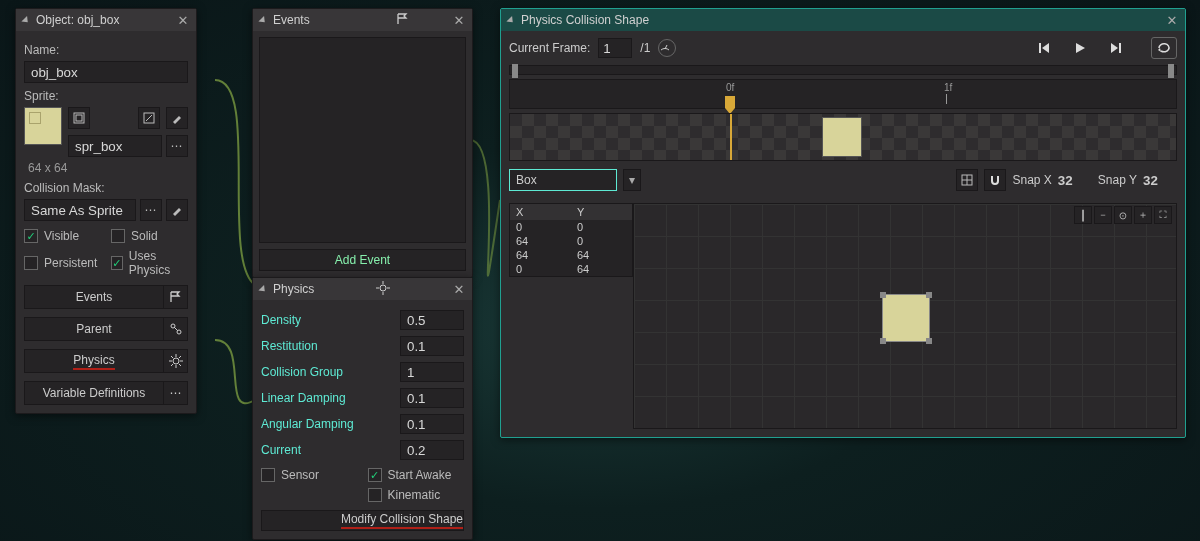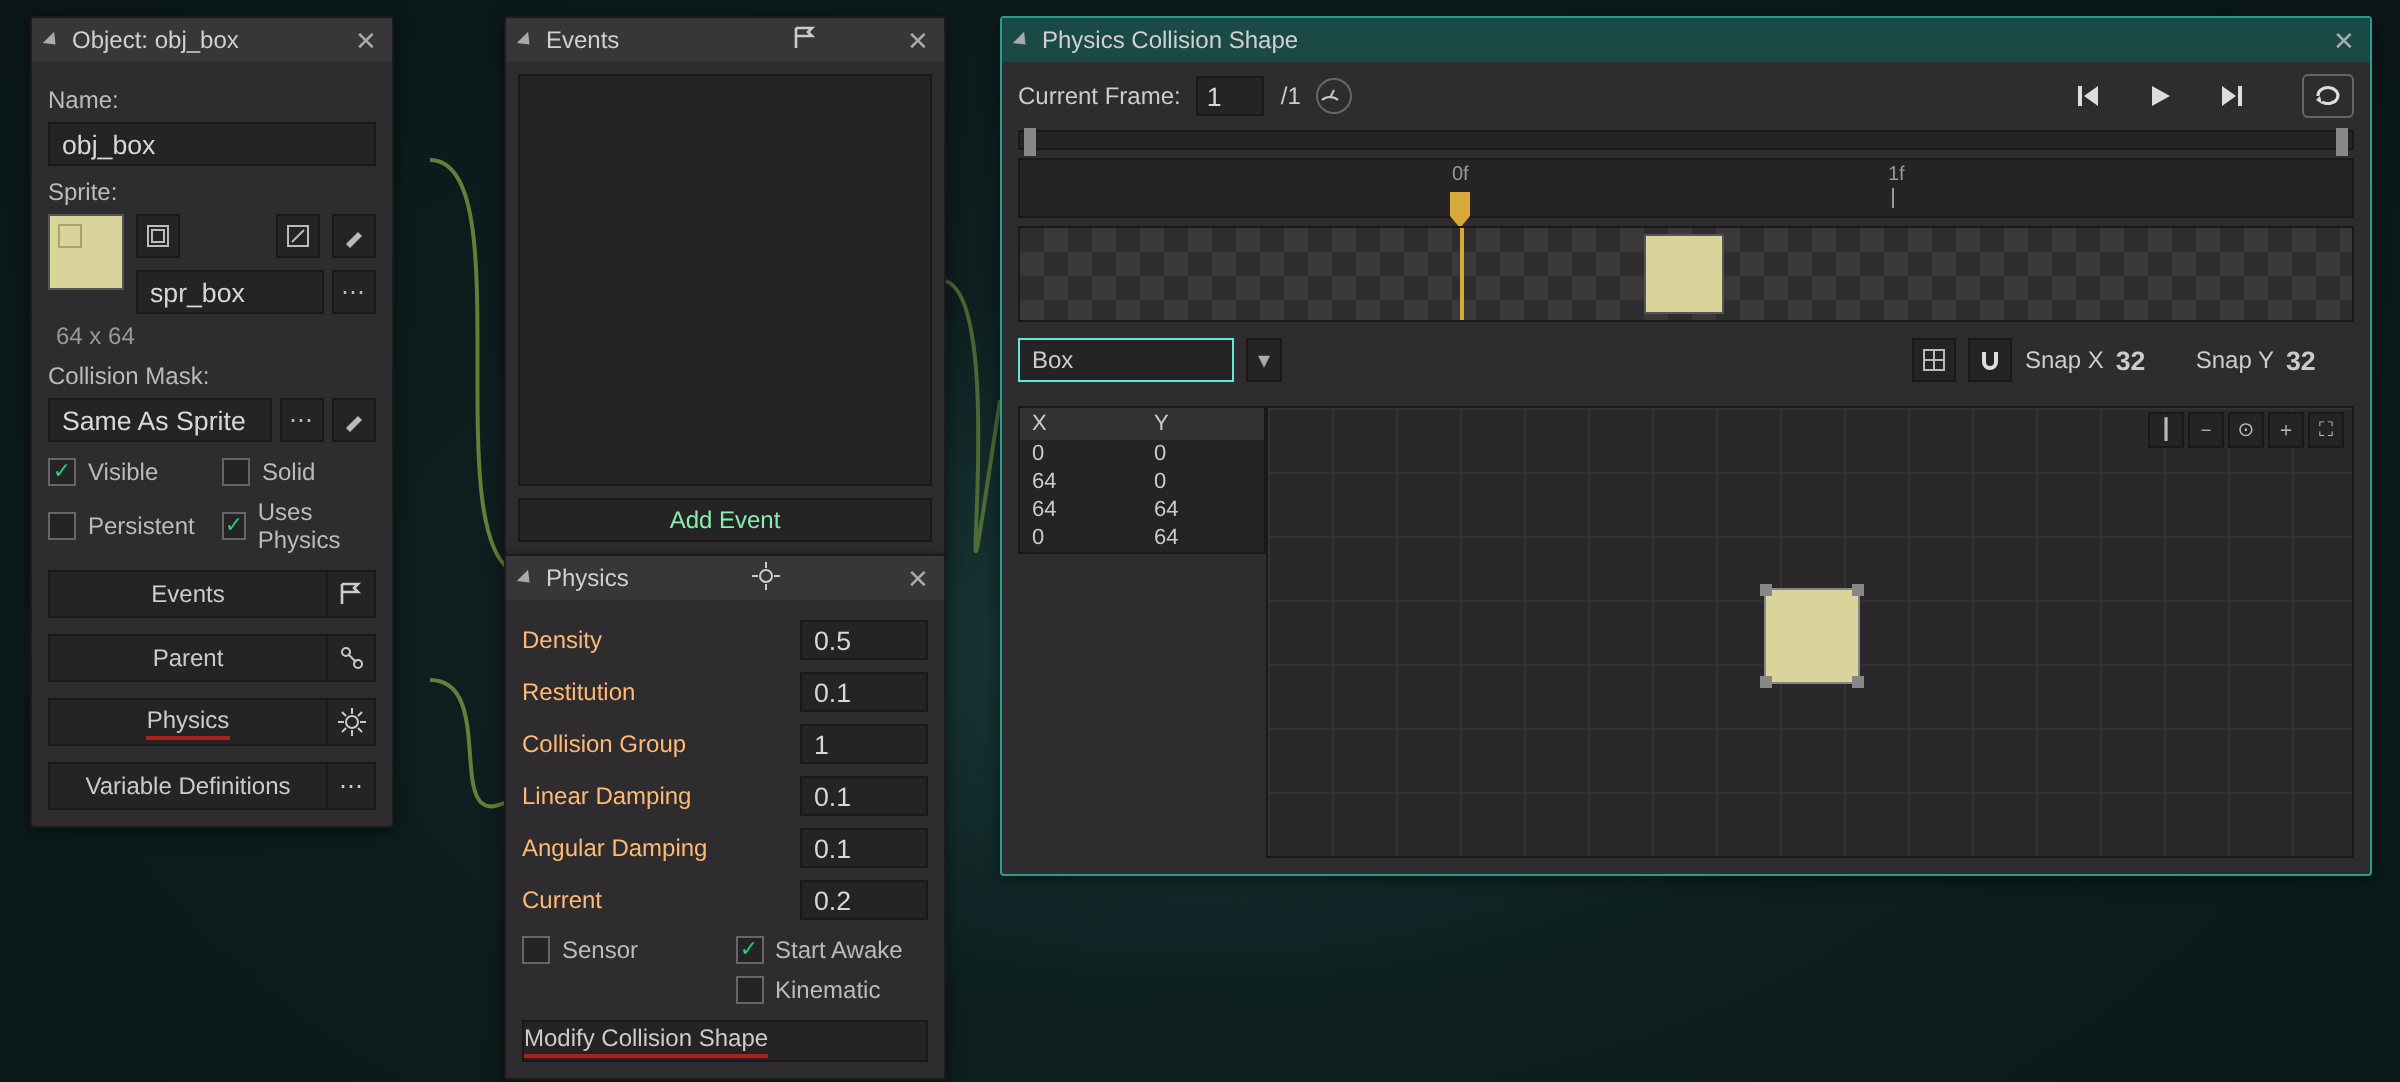--- a/index.html
+++ b/index.html
@@ -102,28 +102,28 @@
   .red-under { border-bottom:2px solid #b02018; display:inline-block; padding-bottom:1px;}
   
   .events-body { height: 206px; background:#252325; margin:6px; border:1px solid #1a181a;}
   .add-event-btn {
     margin:0 6px 6px 6px;
     background:#252325;border:1px solid #1a181a;height:22px;
     display:flex;align-items:center;justify-content:center;color:#86efac;cursor:pointer;
   }
   
   .prop-row{display:flex;align-items:center;height:24px;margin-bottom:2px;}
-  .prop-row .plabel{flex:1;color:#fdba74;}
+  .prop-row .plabel{flex:1;color:#5eead4;}
   .prop-row .pval{
     width:64px;background:#252325;border:1px solid #1a181a;height:20px;
     padding:0 6px;color:#d8d8d8;
   }
   .modify-btn{
     margin-top:8px;background:#252325;border:1px solid #1a181a;height:21px;
-    display:flex;align-items:center;justify-content:flex-start;color:#ccc;cursor:pointer;
+    display:flex;align-items:center;justify-content:flex-end;color:#ccc;cursor:pointer;
     position:relative;
   }
   
   #panel-shape { border:1px solid #20a090; }
   #panel-shape .panel-header { background:#1b4a46; }
   .timeline {
     margin:6px 8px 4px 8px;
   }
   .cf-row{display:flex;align-items:center;gap:8px;color:#ccc;}
   .cf-input{width:34px;background:#252325;border:1px solid #1a181a;height:20px;padding:0 4px;color:#d8d8d8;}

